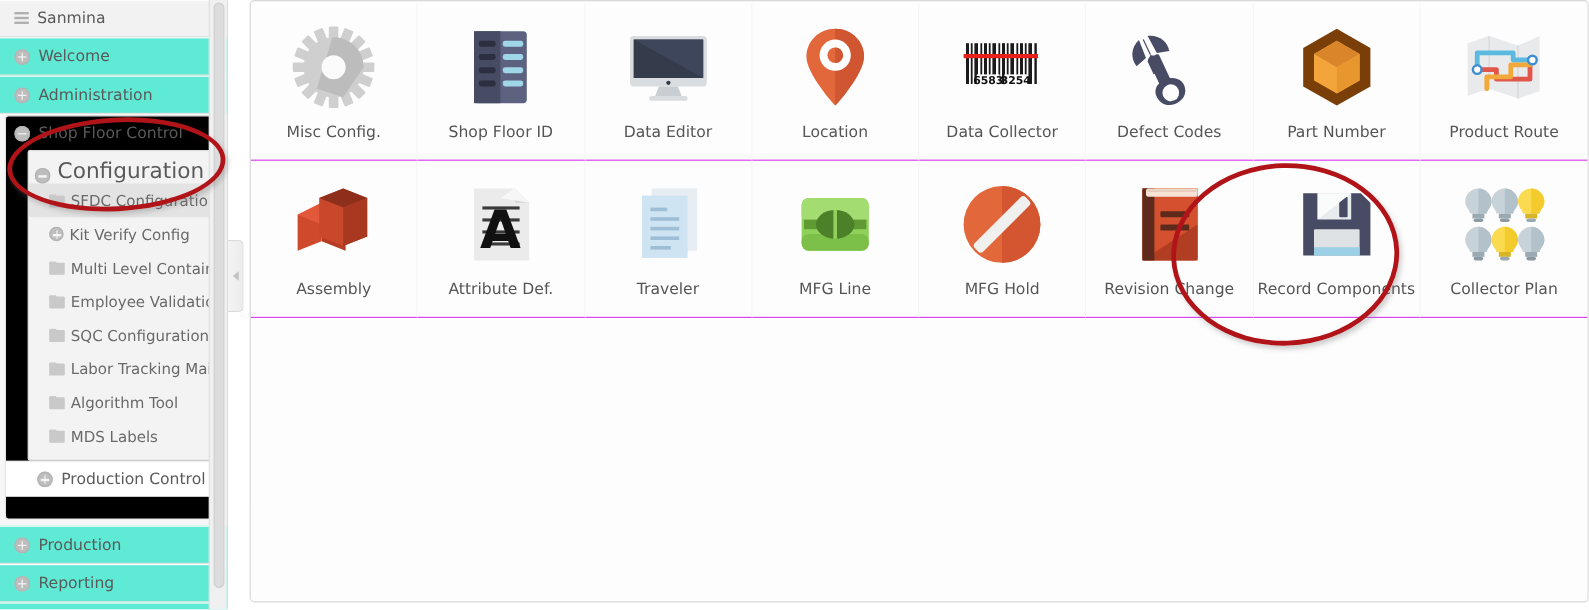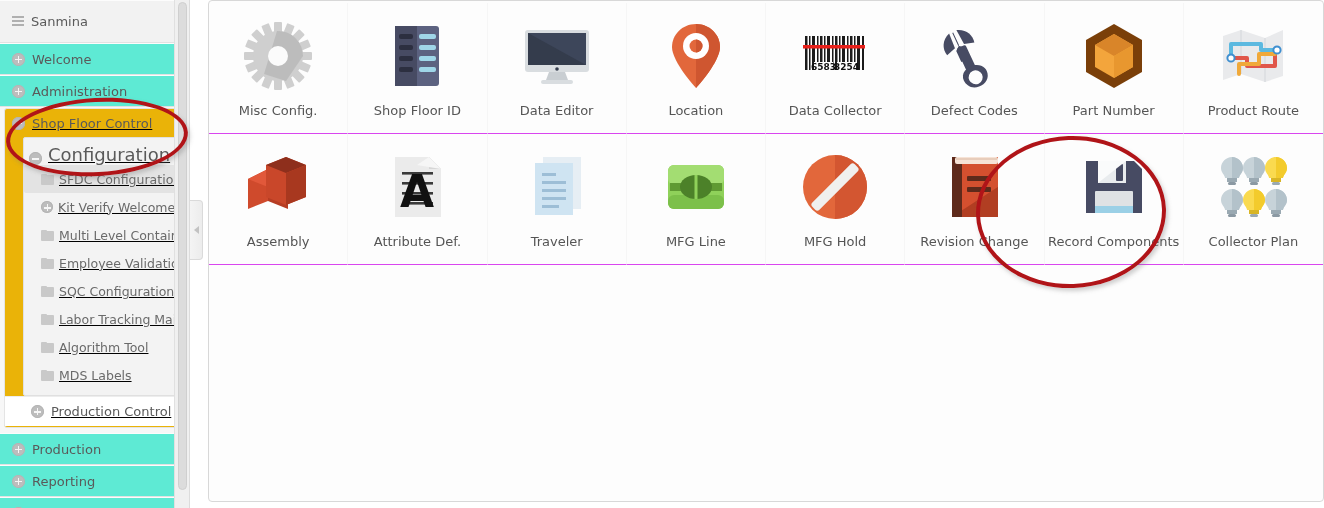--- a/index.html
+++ b/index.html
@@ -25,21 +25,21 @@
     background: #5eead4;
     border-bottom: 1px solid #e2e2e2;
     border-top: 1px solid #fcfcfc;
     height: 32px;
     display: flex; align-items: center;
     padding-left: 12px;
     font-size: 13px;
     color: #555;
     white-space: nowrap;
   }
-  .acc-item.brand { background: #f2f2f2; height: 43px; }
+  .acc-item.brand { background: #f2f2f2; height: 31px; }
   .acc-item .acc-label { margin-left: 7px; color: #5a5a5a; font-size: 13px; }
 
   .plus-icon, .minus-icon {
     width: 13px; height: 13px; border-radius: 50%;
     background: #bdbdbd;
     position: relative; flex: 0 0 auto;
     box-shadow: inset 0 0 0 1px #b4b4b4;
   }
   .plus-icon::before, .plus-icon::after,
   .minus-icon::before {
@@ -52,26 +52,25 @@
   .list-icon { width: 12px; height: 12px; position: relative; flex:0 0 auto; }
   .list-icon i {
     position: absolute; left: 0; width: 12px; height: 2px; background: #b0b0b0;
   }
   .list-icon i:nth-child(1){ top: 0; }
   .list-icon i:nth-child(2){ top: 4px; }
   .list-icon i:nth-child(3){ top: 8px; }
 
   
   #sfc-group {
-    background: #eab308;
+    background: #000000;
     border: 1px solid #e4e4e4;
     border-radius: 3px;
     margin: 1px 4px 0 4px;
-    padding-bottom: 1px;
-    text-decoration: underline;
+    padding-bottom: 18px;
   }
   .group-head {
     height: 28px; display: flex; align-items: center;
     padding-left: 7px; font-size: 13px; color: #5a5a5a;
     white-space: nowrap;
   }
   .group-head .acc-label { margin-left: 7px; }
 
   #config-panel {
     background: #f3f3f3;
@@ -229,21 +228,21 @@
           <span class="minus-icon"></span>
           <span class="acc-label">Configuration</span>
         </div>
 
         <div class="leaf selected">
           <span class="folder-icon"></span>
           <span class="acc-label">SFDC Configuration</span>
         </div>
         <div class="leaf">
           <span class="plus-icon"></span>
-          <span class="acc-label">Kit Verify Welcome</span>
+          <span class="acc-label">Kit Verify Config</span>
         </div>
         <div class="leaf">
           <span class="folder-icon"></span>
           <span class="acc-label">Multi Level Container Con</span>
         </div>
         <div class="leaf">
           <span class="folder-icon"></span>
           <span class="acc-label">Employee Validation</span>
         </div>
         <div class="leaf">

